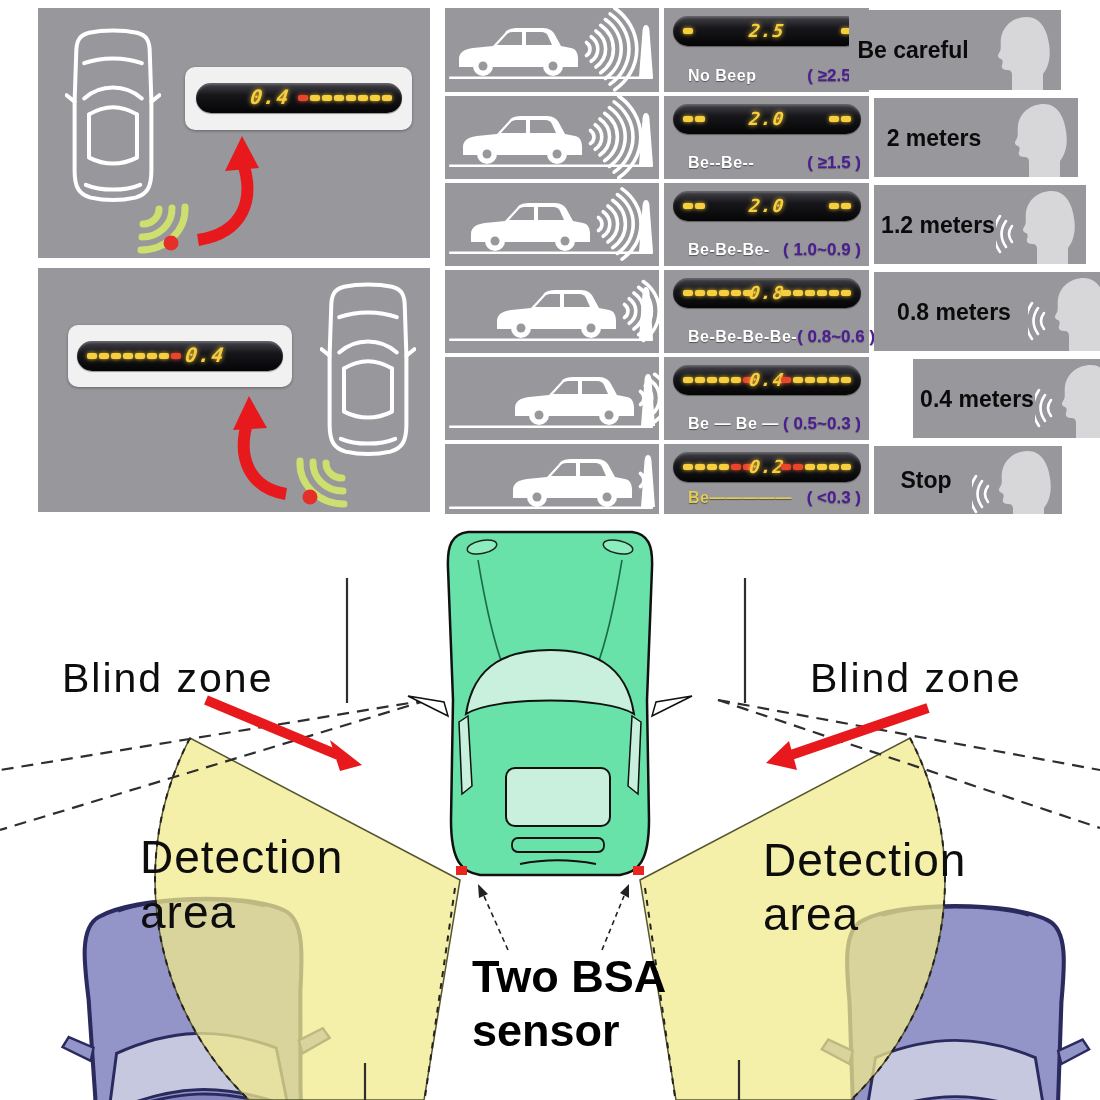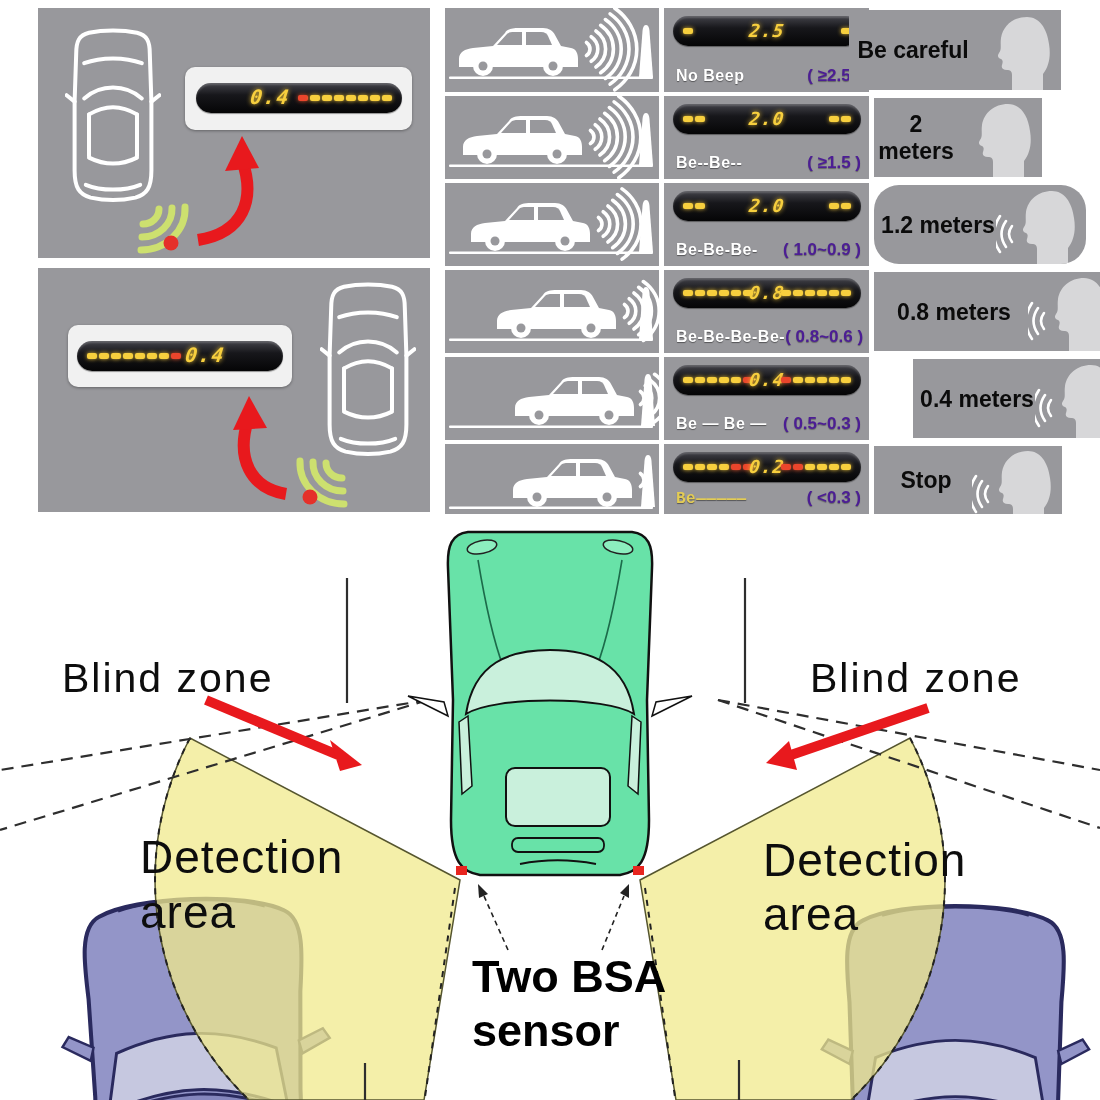--- a/index.html
+++ b/index.html
@@ -24,22 +24,22 @@
   .ledbar.R{right:10px;}
   .seg{width:10px;height:6px;border-radius:2px;}
   .seg-y{background:#f7cf3e;box-shadow:0 0 4px rgba(250,205,60,.9);}
   .seg-r{background:#ea452c;box-shadow:0 0 4px rgba(240,90,45,.9);}
   
   .disp .lens{width:188px;margin:8px auto 0;}
   .disp .digits{font-size:18px;}
   .beepline{position:absolute;left:12px;right:8px;bottom:6px;display:flex;
             justify-content:space-between;align-items:baseline;}
   .beep{font:700 16px "Liberation Sans",sans-serif;color:#fff;letter-spacing:.5px;
-        text-shadow:0 1px 1px rgba(0,0,0,.45);white-space:nowrap;}
-  .beep.yellow{color:#e3cc55;font-family:Liberation Mono, monospace;}
+        text-shadow:0 1px 1px rgba(0,0,0,.45);white-space:nowrap;margin-left:12px;}
+  .beep.yellow{color:#e3cc55;}
   .range{font:700 17px "Liberation Sans",sans-serif;color:#4c1d95;white-space:nowrap;
          text-shadow:0 1px 1px rgba(0,0,0,.35);}
   .labelp{overflow:hidden;}
   .dist-label{position:absolute;left:0;right:84px;top:50%;transform:translateY(-50%);
               text-align:center;font:700 23px "Liberation Sans",sans-serif;color:#0b0b0b;}
   .headsvg{position:absolute;right:6px;bottom:0;}
   
   text.bz{font-family:"Liberation Sans",sans-serif;font-size:41px;fill:#0d0d0d;letter-spacing:2px;}
   text.det{font-family:"Liberation Sans",sans-serif;font-size:46px;fill:#0d0d0d;letter-spacing:1px;}
   text.bsa{font-family:"Liberation Sans",sans-serif;font-size:45px;font-weight:700;fill:#000;}
@@ -215,21 +215,21 @@
     <span class="ledbar R">
         <span class="seg seg-y"></span>
         <span class="seg seg-y"></span>
       </span>
   </div>
   <div class="beepline">
       <span class="beep">Be--Be--</span>
       <span class="range">( ≥1.5 )</span>
     </div>
 </div>
-<div class="panel labelp" style="left:874px;top:98px;width:168px;height:79px;">
+<div class="panel labelp" style="left:874px;top:98px;width:204px;height:79px;">
   <span class="dist-label">2 meters</span>
   <svg class="headsvg" width="84" height="78" viewBox="0 0 84 78">
       <use href="#head" x="20" y="2" width="64" height="76"></use>
     </svg>
 </div>
 
 <div class="panel" style="left:445px;top:183px;width:214px;height:83px;">
   <svg class="fillsvg" viewBox="0 0 214 83">
     <rect x="4" y="68.5" width="204" height="2.6" rx="1" fill="#fff"></rect>
     <use href="#car-side" width="124" height="58" transform="translate(22,13)"></use>
@@ -254,21 +254,21 @@
     <span class="ledbar R">
         <span class="seg seg-y"></span>
         <span class="seg seg-y"></span>
       </span>
   </div>
   <div class="beepline">
       <span class="beep">Be-Be-Be-</span>
       <span class="range">( 1.0~0.9 )</span>
     </div>
 </div>
-<div class="panel labelp" style="left:874px;top:185px;width:212px;height:79px;border-radius:25px;">
+<div class="panel labelp" style="left:874px;top:185px;width:212px;height:79px;">
   <span class="dist-label">1.2 meters</span>
   <svg class="headsvg" width="84" height="78" viewBox="0 0 84 78">
     <use href="#head" x="20" y="2" width="64" height="76"></use>
     <g fill="none" stroke="#fff" stroke-width="2.6" stroke-linecap="round">
       <path d="M16,40 q-6,8 0,16"></path>
         <path d="M10,35 q-9,13 0,26"></path>
         <path d="M4,30 q-12,18 0,36"></path>
     </g>
   </svg>
 </div>

